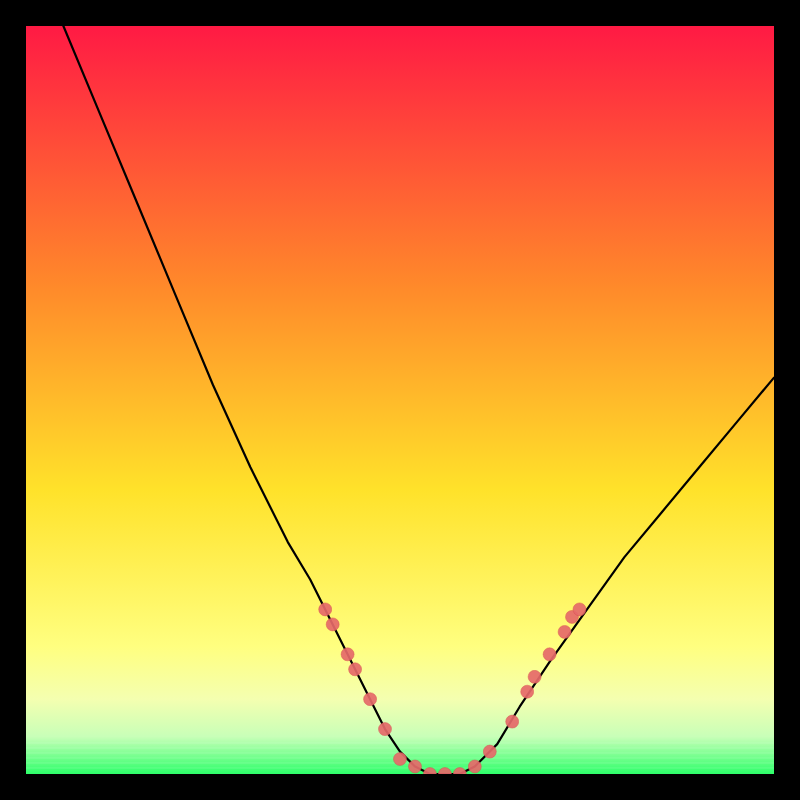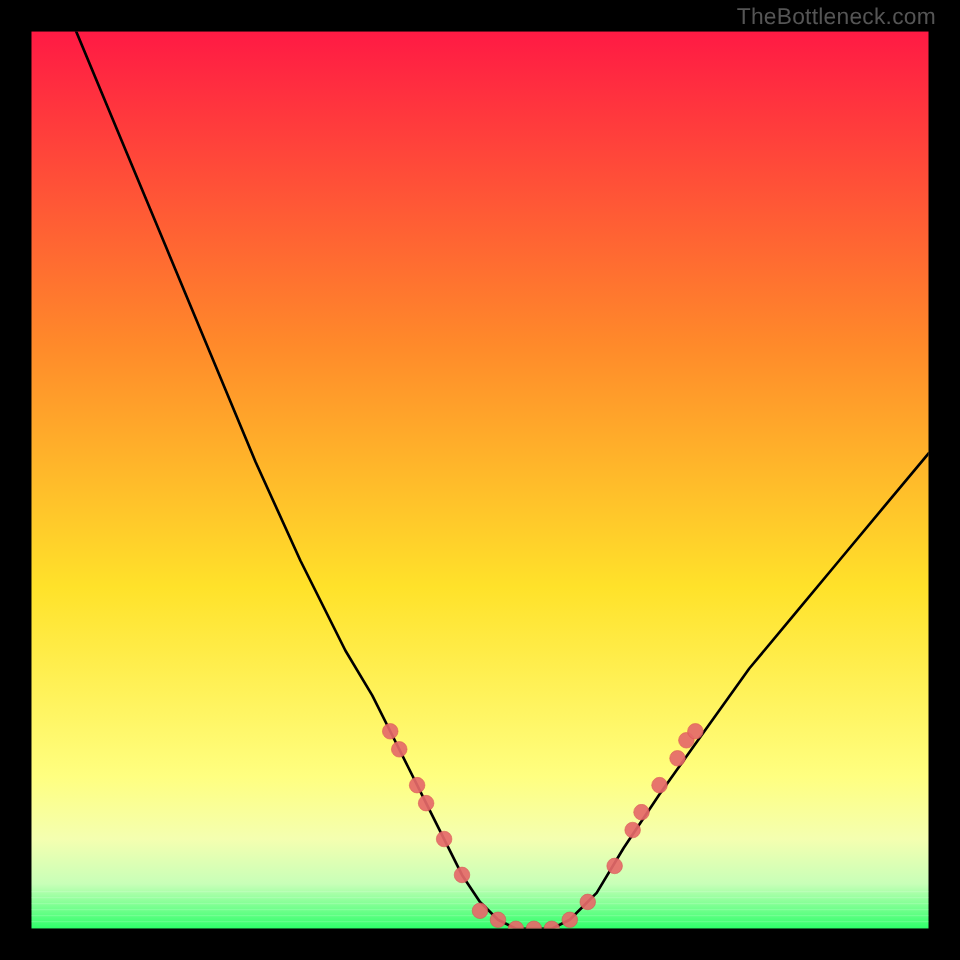--- a/index.html
+++ b/index.html
@@ -80,14 +80,13 @@
         <circle cx="463.8" cy="725.6" r="6.5" fill="#e66a6a" stroke="#d64f4f" stroke-width="0.5" opacity="0.92"></circle>
         <circle cx="486.2" cy="695.6" r="6.5" fill="#e66a6a" stroke="#d64f4f" stroke-width="0.5" opacity="0.92"></circle>
         <circle cx="501.2" cy="665.7" r="6.5" fill="#e66a6a" stroke="#d64f4f" stroke-width="0.5" opacity="0.92"></circle>
         <circle cx="508.6" cy="650.8" r="6.5" fill="#e66a6a" stroke="#d64f4f" stroke-width="0.5" opacity="0.92"></circle>
         <circle cx="523.6" cy="628.3" r="6.5" fill="#e66a6a" stroke="#d64f4f" stroke-width="0.5" opacity="0.92"></circle>
         <circle cx="538.6" cy="605.9" r="6.5" fill="#e66a6a" stroke="#d64f4f" stroke-width="0.5" opacity="0.92"></circle>
         <circle cx="546.0" cy="590.9" r="6.5" fill="#e66a6a" stroke="#d64f4f" stroke-width="0.5" opacity="0.92"></circle>
         <circle cx="553.5" cy="583.4" r="6.5" fill="#e66a6a" stroke="#d64f4f" stroke-width="0.5" opacity="0.92"></circle>
       </svg>
   </div>
-  <div class="watermark">TheBottleneck.com</div>
 </div>
 
 </body></html>

